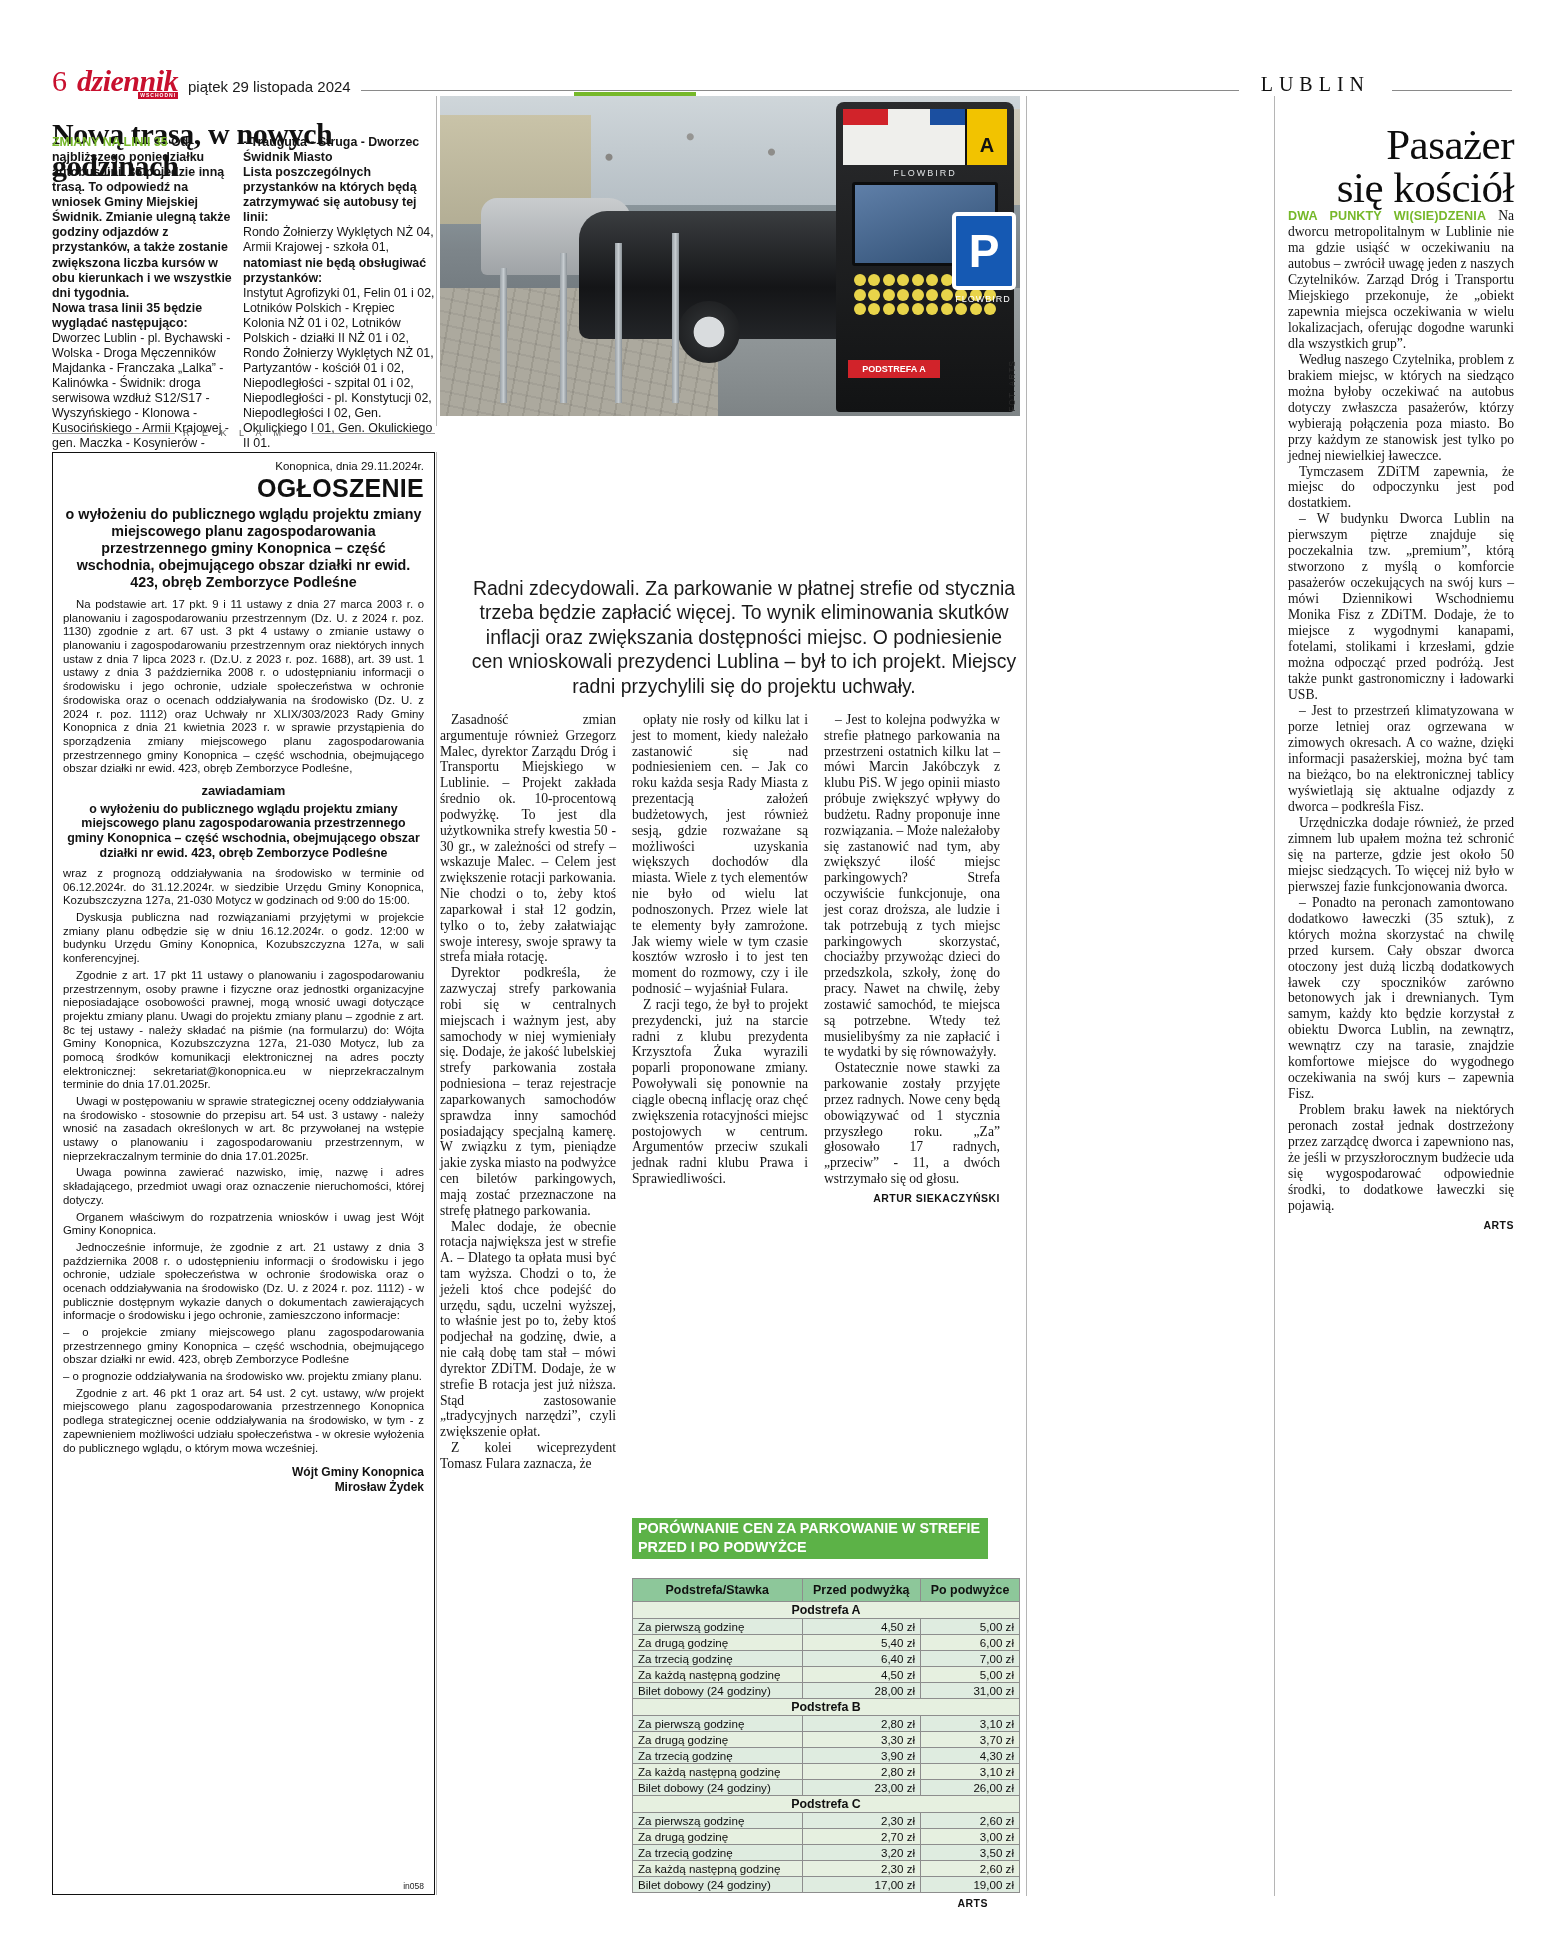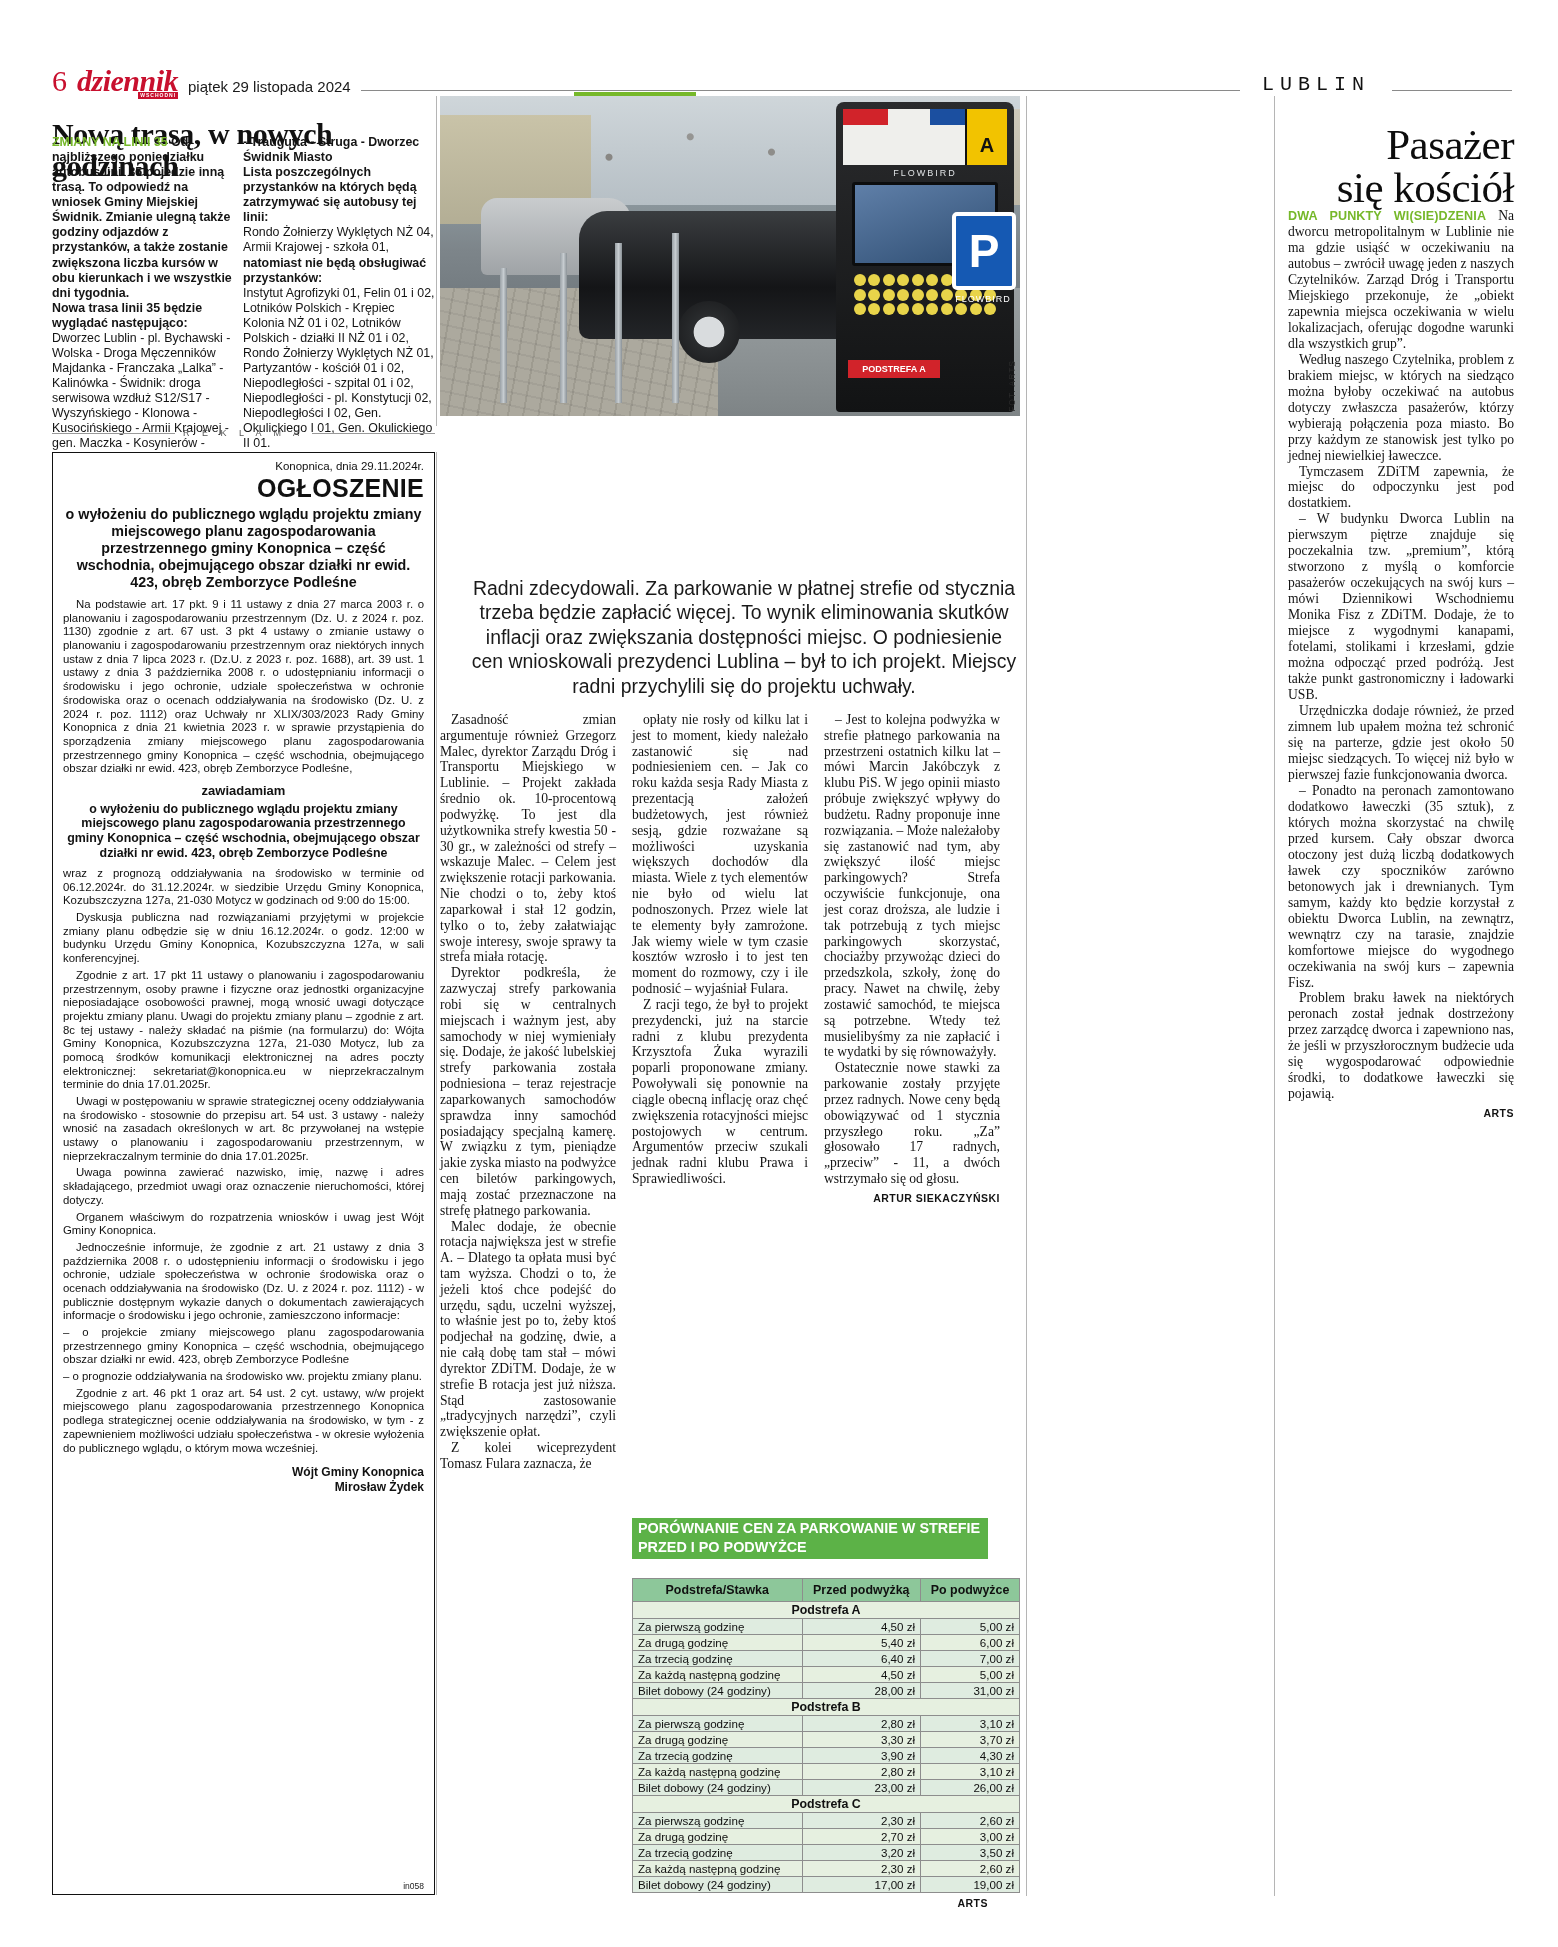--- a/index.html
+++ b/index.html
@@ -25,21 +25,21 @@
     font-family:"Liberation Serif", serif; font-weight:700; font-style:italic;
     font-size:30px; color:#c8102e; letter-spacing:-0.5px; line-height:1;
   }
   .logo-sub {
     position:absolute; right:0; bottom:-3px; background:#c8102e; color:#fff;
     font-size:5px; letter-spacing:1px; padding:1px 2px; font-weight:700;
   }
   .mast-date { font-size:15px; color:#1a1a1a; padding-bottom:1px; }
   .mast-rule { flex:1; border-bottom:1px solid #8a8a8a; margin-bottom:5px; height:1px; }
   .mast-section {
-    font-family:Liberation Mono, monospace; font-size:20px; letter-spacing:6px;
+    font-family:Liberation Serif, serif; font-size:20px; letter-spacing:6px;
     color:#111; padding:0 12px 0 12px;
   }
   .mast-rule2 { width:120px; border-bottom:1px solid #8a8a8a; margin-bottom:5px; height:1px; }
   .green-underline { position:absolute; left:574px; top:92px; width:122px; height:4px; background:#76b82a; }
 
   
   .h1-left {
     position:absolute; left:52px; top:98px; width:382px;
     font-family:"Liberation Serif", serif; font-weight:700; font-size:30px;
     letter-spacing:-0.4px; line-height:1.08; color:#111;
@@ -448,19 +448,20 @@
   <h1 class="h1-right">
     <span>Pasażer</span><br>
     <span>się kościół</span>
   </h1>
 
   <div class="c3">
     <p style="text-indent:0;"><span class="kicker">DWA PUNKTY WI(SIE)DZENIA</span><span class="kicker-blk"> Na dworcu metropolitalnym w Lublinie nie ma gdzie usiąść w oczekiwaniu na autobus – zwrócił uwagę jeden z naszych Czytelników. Zarząd Dróg i Transportu Miejskiego przekonuje, że „obiekt zapewnia miejsca oczekiwania w wielu lokalizacjach, oferując dogodne warunki dla wszystkich grup”.</span></p>
     <p>Według naszego Czytelnika, problem z brakiem miejsc, w których na siedząco można byłoby oczekiwać na autobus dotyczy zwłaszcza pasażerów, którzy wybierają połączenia poza miasto. Bo przy każdym ze stanowisk jest tylko po jednej niewielkiej ławeczce.</p>
     <p>Tymczasem ZDiTM zapewnia, że miejsc do odpoczynku jest pod dostatkiem.</p>
     <p>– W budynku Dworca Lublin na pierwszym piętrze znajduje się poczekalnia tzw. „premium”, którą stworzono z myślą o komforcie pasażerów oczekujących na swój kurs – mówi Dziennikowi Wschodniemu Monika Fisz z ZDiTM. Dodaje, że to miejsce z wygodnymi kanapami, fotelami, stolikami i krzesłami, gdzie można odpocząć przed podróżą. Jest także punkt gastronomiczny i ładowarki USB.</p>
+    <p>– Jest to przestrzeń klimatyzowana w porze letniej oraz ogrzewana w zimowych okresach. A co ważne, dzięki informacji pasażerskiej, można być tam na bieżąco, bo na elektronicznej tablicy wyświetlają się aktualne odjazdy z dworca – podkreśla Fisz.</p>
     <p>Urzędniczka dodaje również, że przed zimnem lub upałem można też schronić się na parterze, gdzie jest około 50 miejsc siedzących. To więcej niż było w pierwszej fazie funkcjonowania dworca.</p>
     <p>– Ponadto na peronach zamontowano dodatkowo ławeczki (35 sztuk), z których można skorzystać na chwilę przed kursem. Cały obszar dworca otoczony jest dużą liczbą dodatkowych ławek czy spoczników zarówno betonowych jak i drewnianych. Tym samym, każdy kto będzie korzystał z obiektu Dworca Lublin, na zewnątrz, wewnątrz czy na tarasie, znajdzie komfortowe miejsce do wygodnego oczekiwania na swój kurs – zapewnia Fisz.</p>
     <p>Problem braku ławek na niektórych peronach został jednak dostrzeżony przez zarządcę dworca i zapewniono nas, że jeśli w przyszłorocznym budżecie uda się wygospodarować odpowiednie środki, to dodatkowe ławeczki się pojawią.</p>
     <div class="byline" style="font-family:'Liberation Sans',sans-serif;">ARTS</div>
   </div>
 
 </div>
 
 </body></html>

